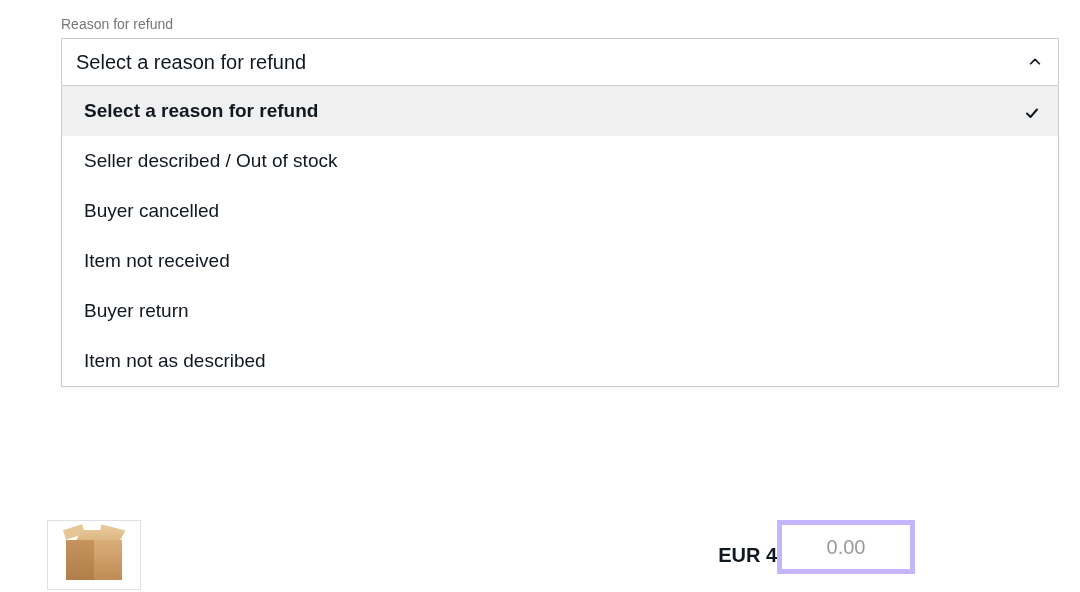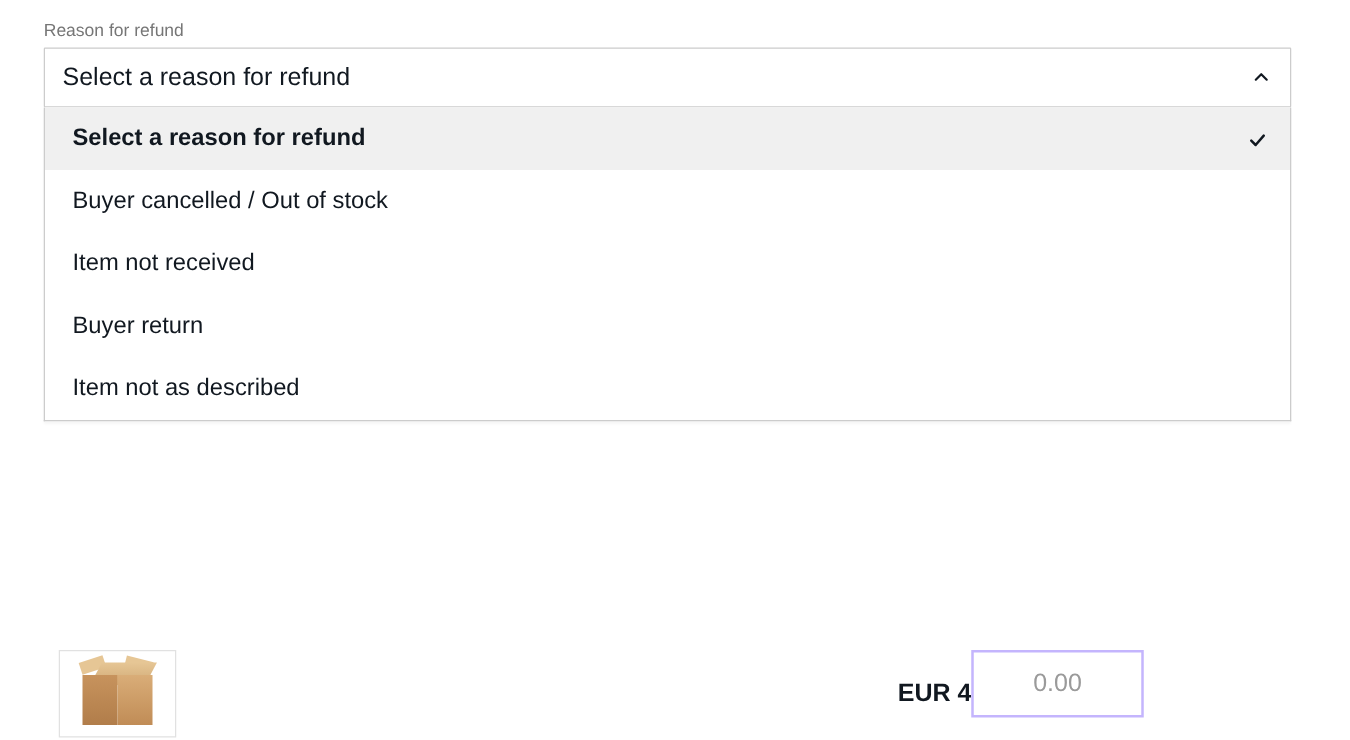--- a/index.html
+++ b/index.html
@@ -8,21 +8,21 @@
     padding: 0;
     width: 1080px;
     height: 592px;
     font-family: "Helvetica Neue", Helvetica, Arial, sans-serif;
     background: #ffffff;
     color: #111820;
     -webkit-font-smoothing: antialiased;
   }
   .form-area {
     position: absolute;
-    left: 35px;
+    left: 61px;
     top: 16px;
     width: 998px;
   }
   .field-label {
     font-size: 14px;
     color: #767676;
     margin-bottom: 6px;
   }
   .select-trigger {
     position: relative;
@@ -147,21 +147,21 @@
     font-weight: 600;
     color: #111820;
     white-space: nowrap;
   }
   .amount-input {
     position: absolute;
     right: 130px;
     top: 0;
     width: 138px;
     height: 54px;
-    border: 2px solid #c4b5fd;
+    border: 5px solid #c4b5fd;
     font-size: 20px;
     text-align: center;
     color: #111820;
     background: #fff;
     padding: 0 8px;
     font-family: inherit;
   }
   .amount-input::placeholder { color: #9a9a9a; }
   
   .select-wrap { position: relative; border-radius: 23px; }
@@ -185,21 +185,24 @@
     <div class="dropdown-panel">
       <div class="option">
         <span>Select a reason for refund</span>
         <span class="check">
           <svg viewBox="0 0 16 16" fill="none" stroke="#111820" stroke-width="2" stroke-linecap="round" stroke-linejoin="round">
             <path d="M3 8.5 L6.5 12 L13 4.5"></path>
           </svg>
         </span>
       </div>
       <div class="option">
-        <span>Buyer cancelled / Out of stock</span>
+        <span>Seller described / Out of stock</span>
+      </div>
+      <div class="option">
+        <span>Buyer cancelled</span>
       </div>
       <div class="option">
         <span>Item not received</span>
       </div>
       <div class="option">
         <span>Buyer return</span>
       </div>
       <div class="option">
         <span>Item not as described</span>
       </div>

